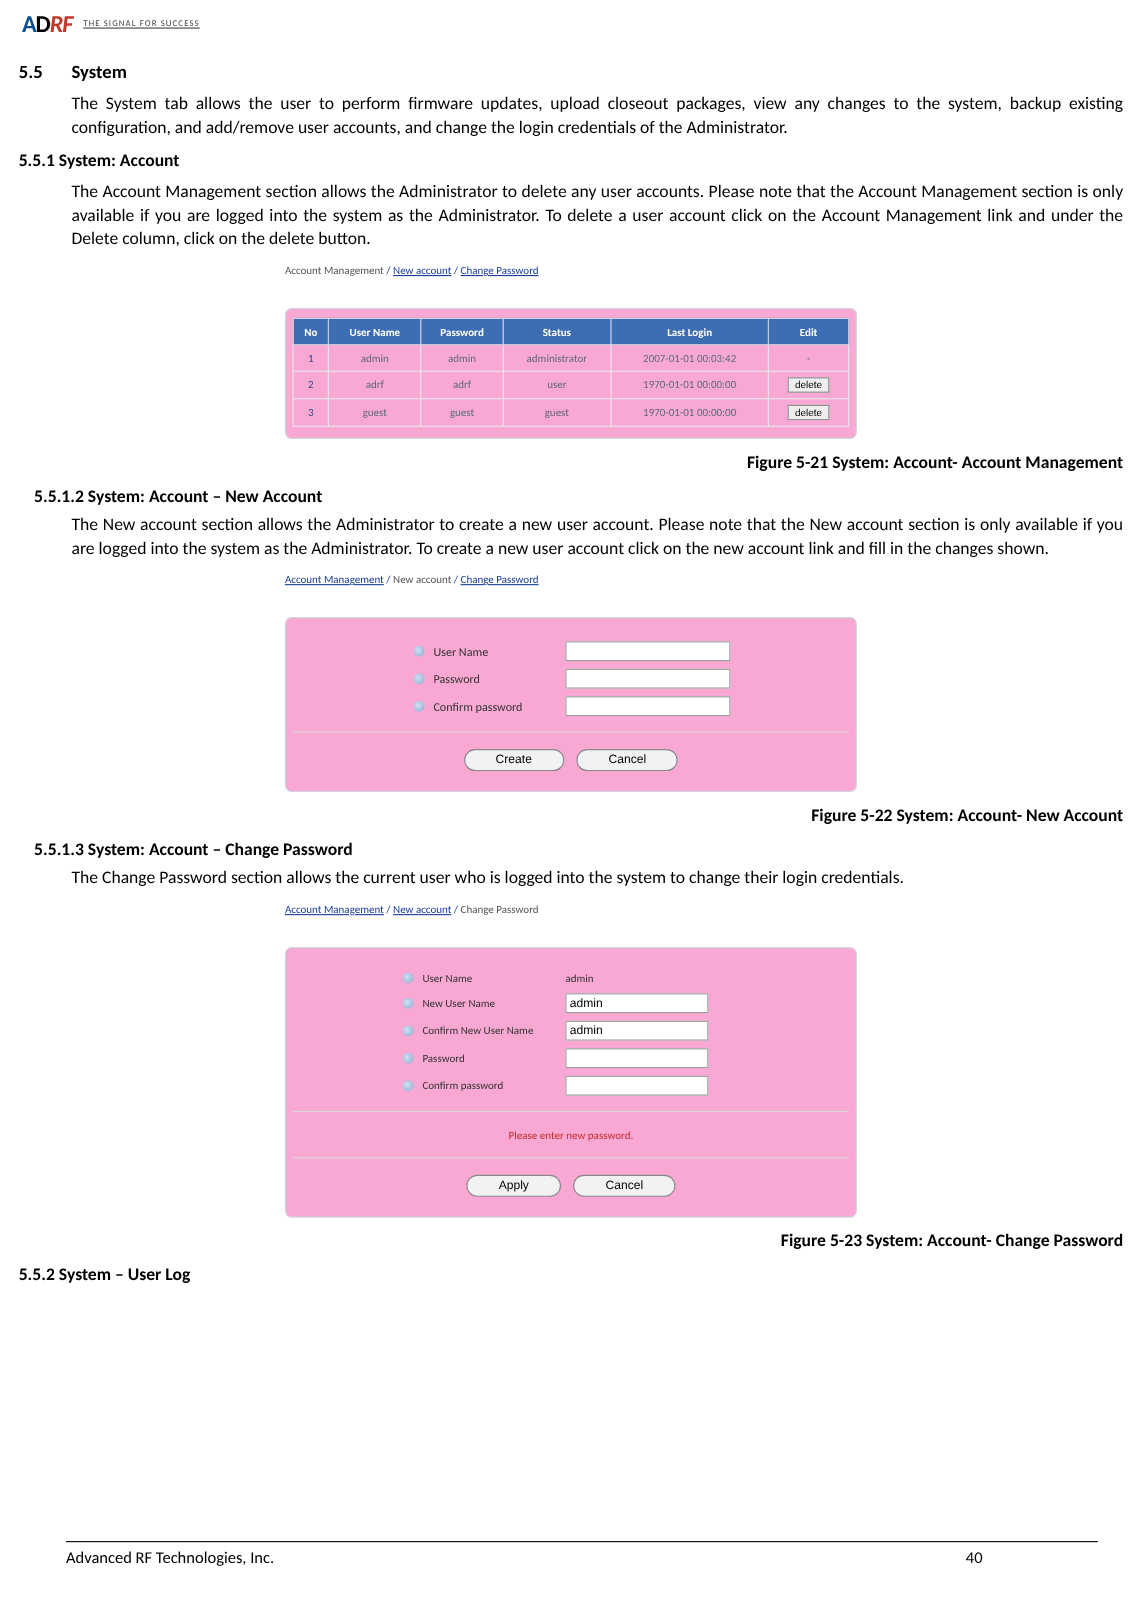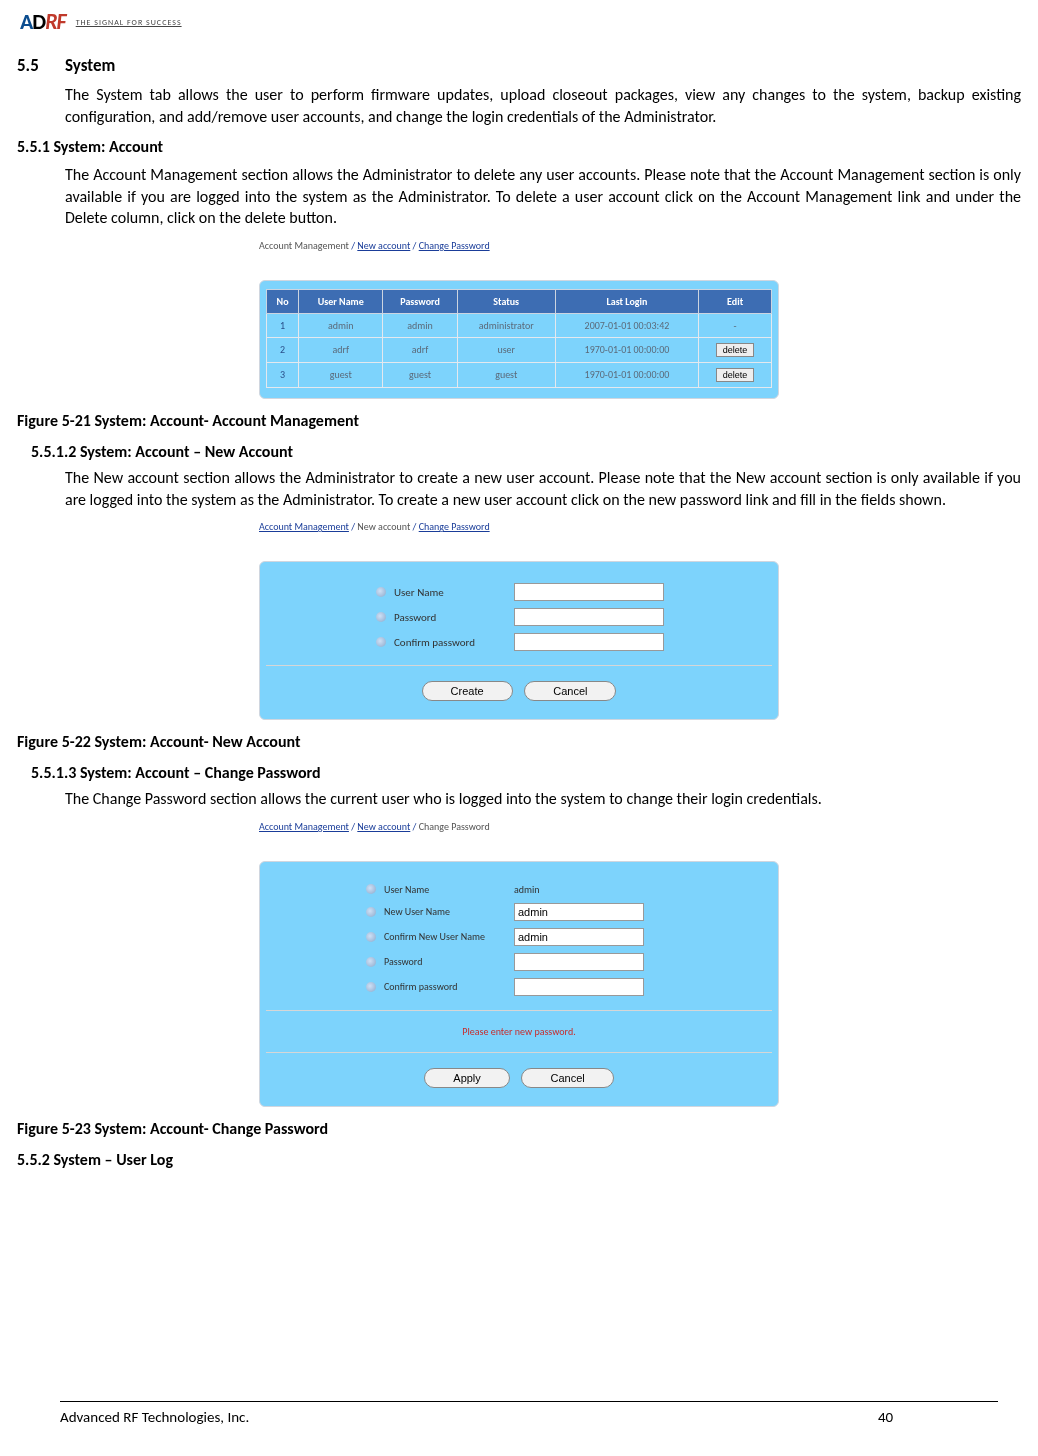--- a/index.html
+++ b/index.html
@@ -16,28 +16,28 @@
     .logo .a { color: #0b4d8f; }
     .logo .d { color: #000; }
     .logo .rf { color: #c0392b; font-style: italic; }
     .tagline { font-size: 8px; color: #444; letter-spacing: 1px; text-decoration: underline; }
     .content { padding: 0 17px; }
     h2.sec55 { font-size: 17px; font-weight: bold; margin: 12px 0 8px; }
     h2.sec55 .num { display: inline-block; width: 48px; }
     .body-text { font-size: 16px; line-height: 1.35; margin-left: 48px; margin-bottom: 10px; text-align: justify; }
     h3.sec551 { font-size: 16px; font-weight: bold; margin: 8px 0; }
     h4.sec5511 { font-size: 16px; font-weight: bold; margin: 6px 0 6px 14px; }
-    .fig-caption { text-align: left; font-size: 16px; font-weight: bold; margin: 12px 0; }
+    .fig-caption { text-align: right; font-size: 16px; font-weight: bold; margin: 12px 0; }
     
     .shot { margin: 8px auto; }
     .shot1 { width: 520px; }
     .breadcrumb { color: #1a3d99; font-size: 10px; font-weight: normal; margin-bottom: 4px; }
     .breadcrumb a { color: #1a3d99; text-decoration: underline; }
     .breadcrumb .current { color: #555; text-decoration: none; }
-    .panel { border: 1px solid #d0d6df; border-radius: 6px; padding: 8px 6px 10px; background: #7dd3fc; margin-top: 28px; }
+    .panel { border: 1px solid #d0d6df; border-radius: 6px; padding: 8px 6px 10px; background: #f9a8d4; margin-top: 28px; }
     table.acct { width: 100%; border-collapse: collapse; font-size: 10px; }
     table.acct th { background: #3d6db3; color: #fff; padding: 5px 4px; border: 1px solid #ccd4e0; font-weight: bold; }
     table.acct td { text-align: center; padding: 5px 4px; border: 1px solid #e4e8ee; color: #5b6a7a; }
     table.acct .no { color: #2a4f8a; }
     .del-btn { border: 1px solid #888; background: #eee; font-size: 9px; padding: 1px 6px; cursor: pointer; }
     
     .shot2 { width: 520px; }
     .form-row { display: flex; align-items: center; font-size: 11px; color: #333; margin: 7px 0; padding-left: 110px; }
     .bullet { width: 10px; height: 10px; border-radius: 50%; background: radial-gradient(circle at 40% 40%, #cfe0f5, #8aa9cc); margin-right: 8px; flex-shrink: 0; }
     .fld-label { width: 120px; }
@@ -123,21 +123,21 @@
             <td>1970-01-01 00:00:00</td>
             <td><button class="del-btn">delete</button></td>
           </tr>
         </tbody>
       </table>
     </div>
   </div>
   <div class="fig-caption">Figure 5-21   System: Account- Account Management</div>
 
   <h4 class="sec5511">5.5.1.2   System: Account – New Account</h4>
-  <p class="body-text">The New account section allows the Administrator to create a new user account.  Please note that the New account section is only available if you are logged into the system as the Administrator.  To create a new user account click on the new password link and fill in the fields shown.</p>
+  <p class="body-text">The New account section allows the Administrator to create a new user account.  Please note that the New account section is only available if you are logged into the system as the Administrator.  To create a new user account click on the new account link and fill in the changes shown.</p>
 
   <div class="shot shot2">
     <div class="breadcrumb">
       <a href="#">Account Management</a> /
       <span class="current">New account</span> /
       <a href="#">Change Password</a>
     </div>
     <div class="panel">
       <div class="form-row">
         <span class="bullet"></span>

